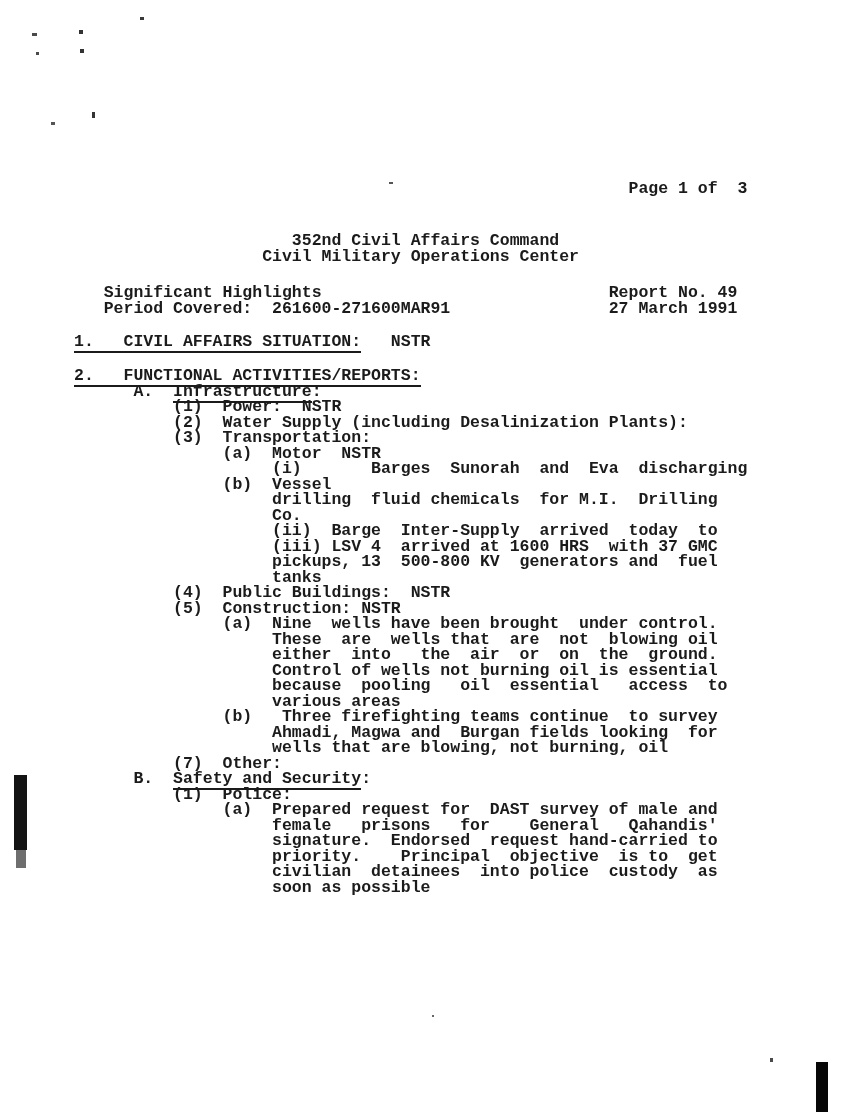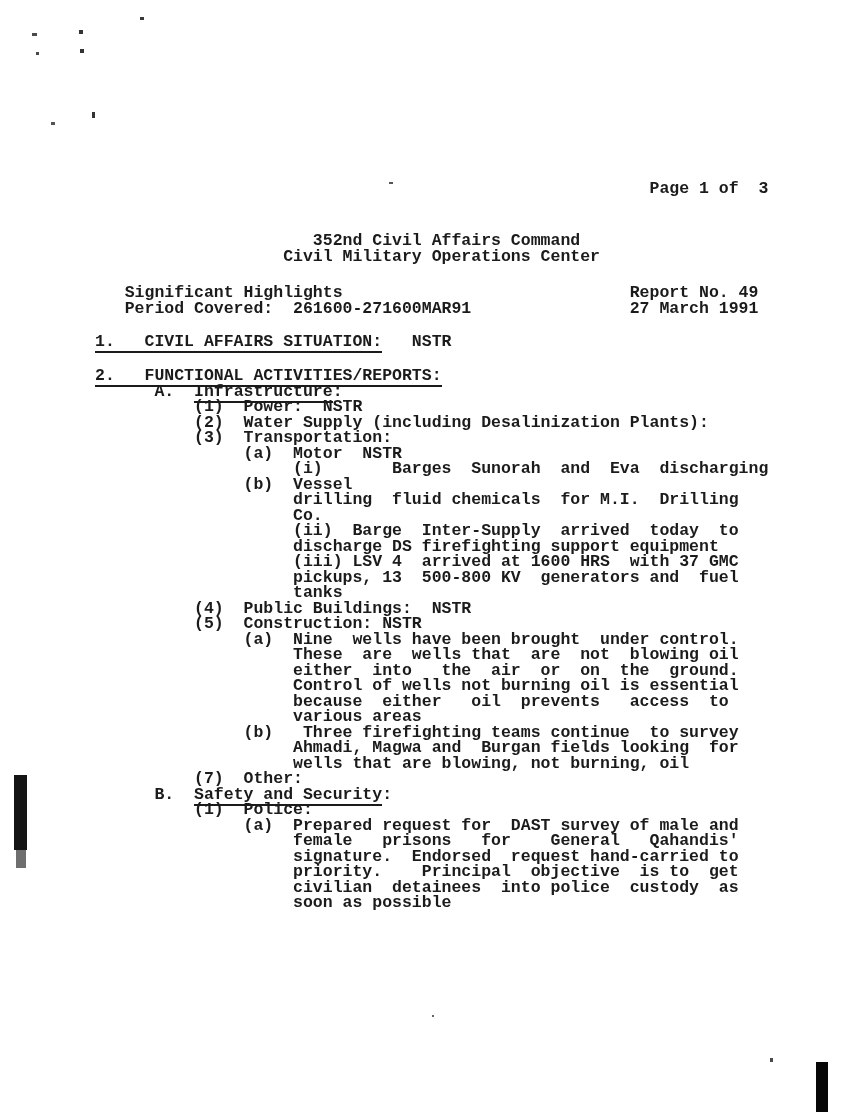--- a/index.html
+++ b/index.html
@@ -9,21 +9,21 @@
     height: 1116px;
     background: #ffffff;
     overflow: hidden;
     font-family: "Liberation Mono", "DejaVu Sans Mono", monospace;
     font-weight: 700;
     font-size: 16.5px;
     color: #1b1b1b;
   }
   .block {
     position: absolute;
-    left: 95px;
+    left: 74px;
   }
   .line {
     white-space: pre;
     height: 15.5px;
     line-height: 15.5px;
   }
   .line span { white-space: pre; }
   .u { border-bottom: 2px solid currentColor; }
   .artifact { position: absolute; }
 </style>
@@ -50,31 +50,30 @@
       <div class="line"><span class="">      A.  </span><span class="u">Infrastructure</span><span class="">:</span></div>
       <div class="line"><span class="">          (1)  Power:  NSTR</span></div>
       <div class="line"><span class="">          (2)  Water Supply (including Desalinization Plants):</span></div>
       <div class="line"><span class="">          (3)  Transportation:</span></div>
       <div class="line"><span class="">               (a)  Motor  NSTR</span></div>
       <div class="line"><span class="">                    (i)       Barges  Sunorah  and  Eva  discharging</span></div>
       <div class="line"><span class="">               (b)  Vessel</span></div>
       <div class="line"><span class="">                    drilling  fluid chemicals  for M.I.  Drilling</span></div>
       <div class="line"><span class="">                    Co.</span></div>
       <div class="line"><span class="">                    (ii)  Barge  Inter-Supply  arrived  today  to</span></div>
-      <div class="line"><span class="">                    discharge DS firefighting support equipment</span></div>
       <div class="line"><span class="">                    (iii) LSV 4  arrived at 1600 HRS  with 37 GMC</span></div>
       <div class="line"><span class="">                    pickups, 13  500-800 KV  generators and  fuel</span></div>
       <div class="line"><span class="">                    tanks</span></div>
       <div class="line"><span class="">          (4)  Public Buildings:  NSTR</span></div>
       <div class="line"><span class="">          (5)  Construction: NSTR</span></div>
       <div class="line"><span class="">               (a)  Nine  wells have been brought  under control.</span></div>
       <div class="line"><span class="">                    These  are  wells that  are  not  blowing oil</span></div>
       <div class="line"><span class="">                    either  into   the  air  or  on  the  ground.</span></div>
       <div class="line"><span class="">                    Control of wells not burning oil is essential</span></div>
-      <div class="line"><span class="">                    because  either   oil  prevents   access  to</span></div>
+      <div class="line"><span class="">                    because  pooling   oil  essential   access  to</span></div>
       <div class="line"><span class="">                    various areas</span></div>
       <div class="line"><span class="">               (b)   Three firefighting teams continue  to survey</span></div>
       <div class="line"><span class="">                    Ahmadi, Magwa and  Burgan fields looking  for</span></div>
       <div class="line"><span class="">                    wells that are blowing, not burning, oil</span></div>
       <div class="line"><span class="">          (7)  Other:</span></div>
       <div class="line"><span class="">      B.  </span><span class="u">Safety and Security</span><span class="">:</span></div>
       <div class="line"><span class="">          (1)  Police:</span></div>
       <div class="line"><span class="">               (a)  Prepared request for  DAST survey of male and</span></div>
       <div class="line"><span class="">                    female   prisons   for    General   Qahandis'</span></div>
       <div class="line"><span class="">                    signature.  Endorsed  request hand-carried to</span></div>

